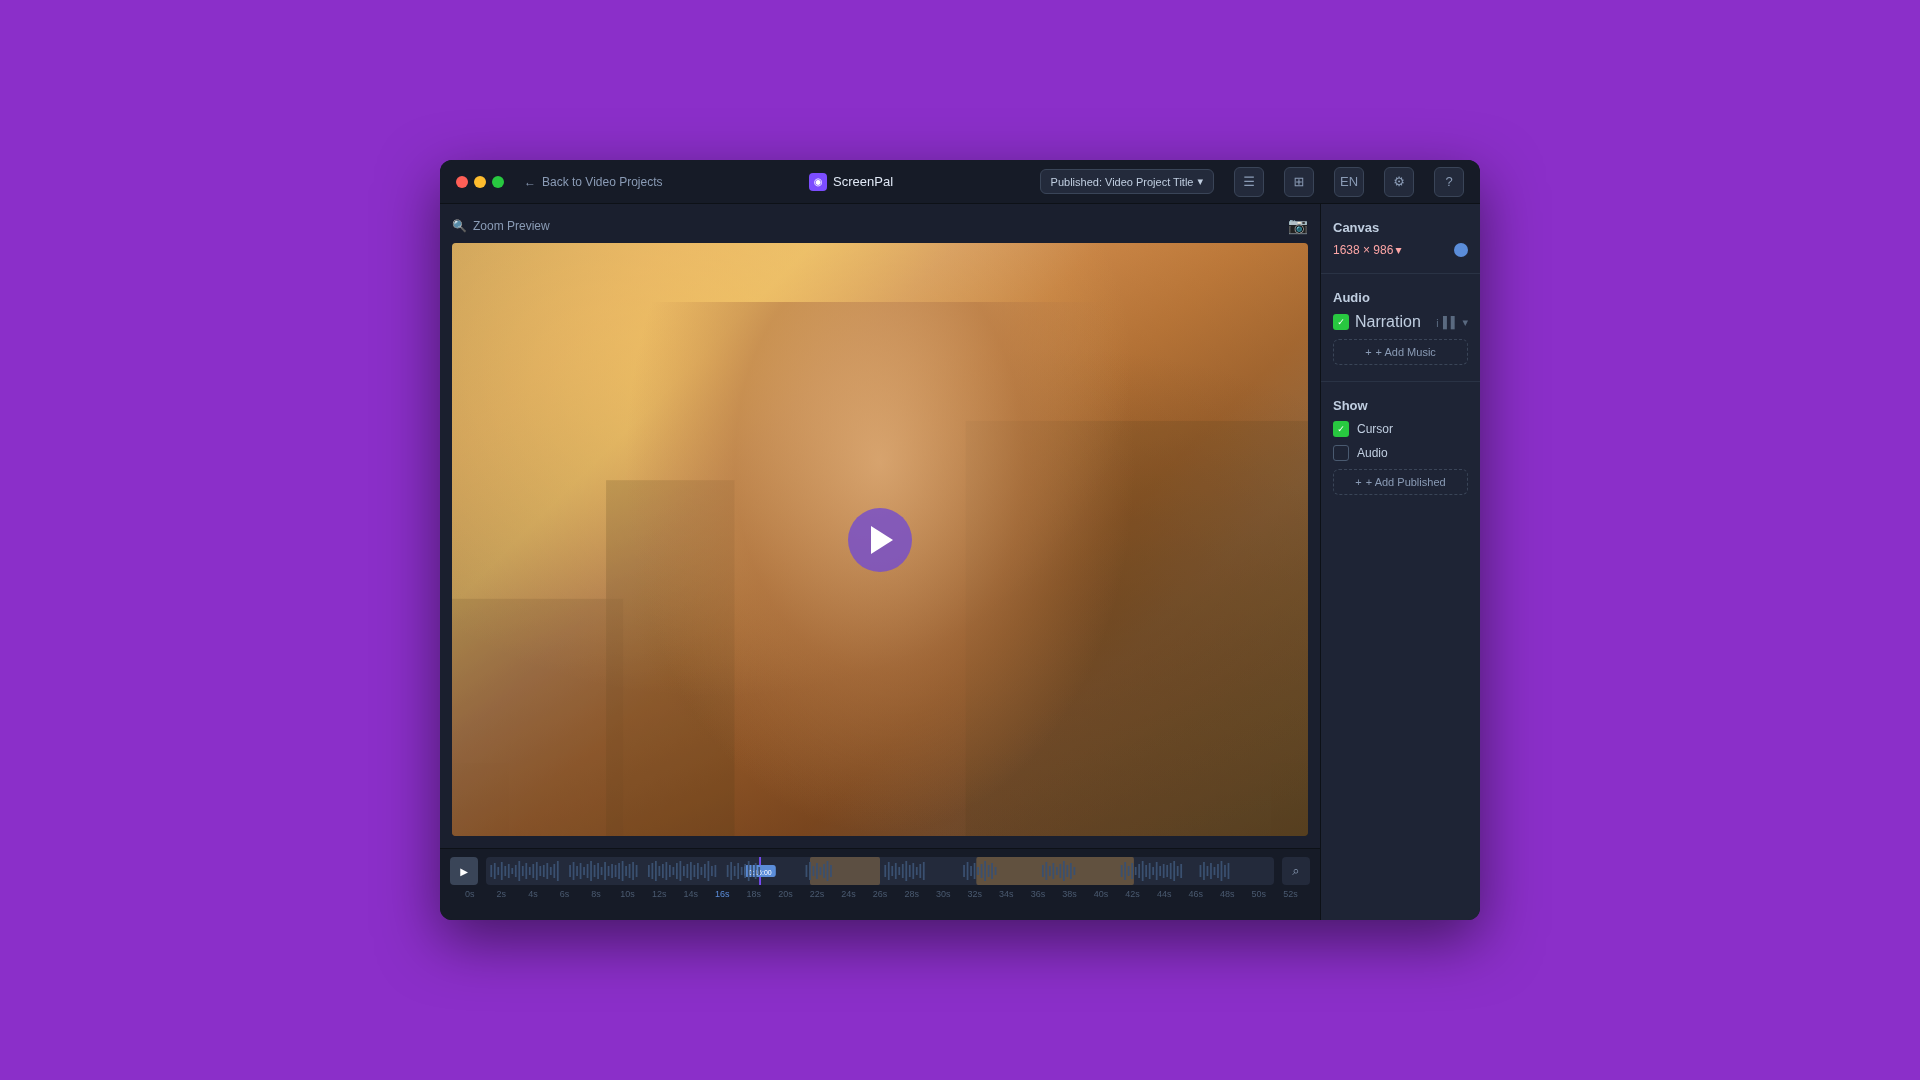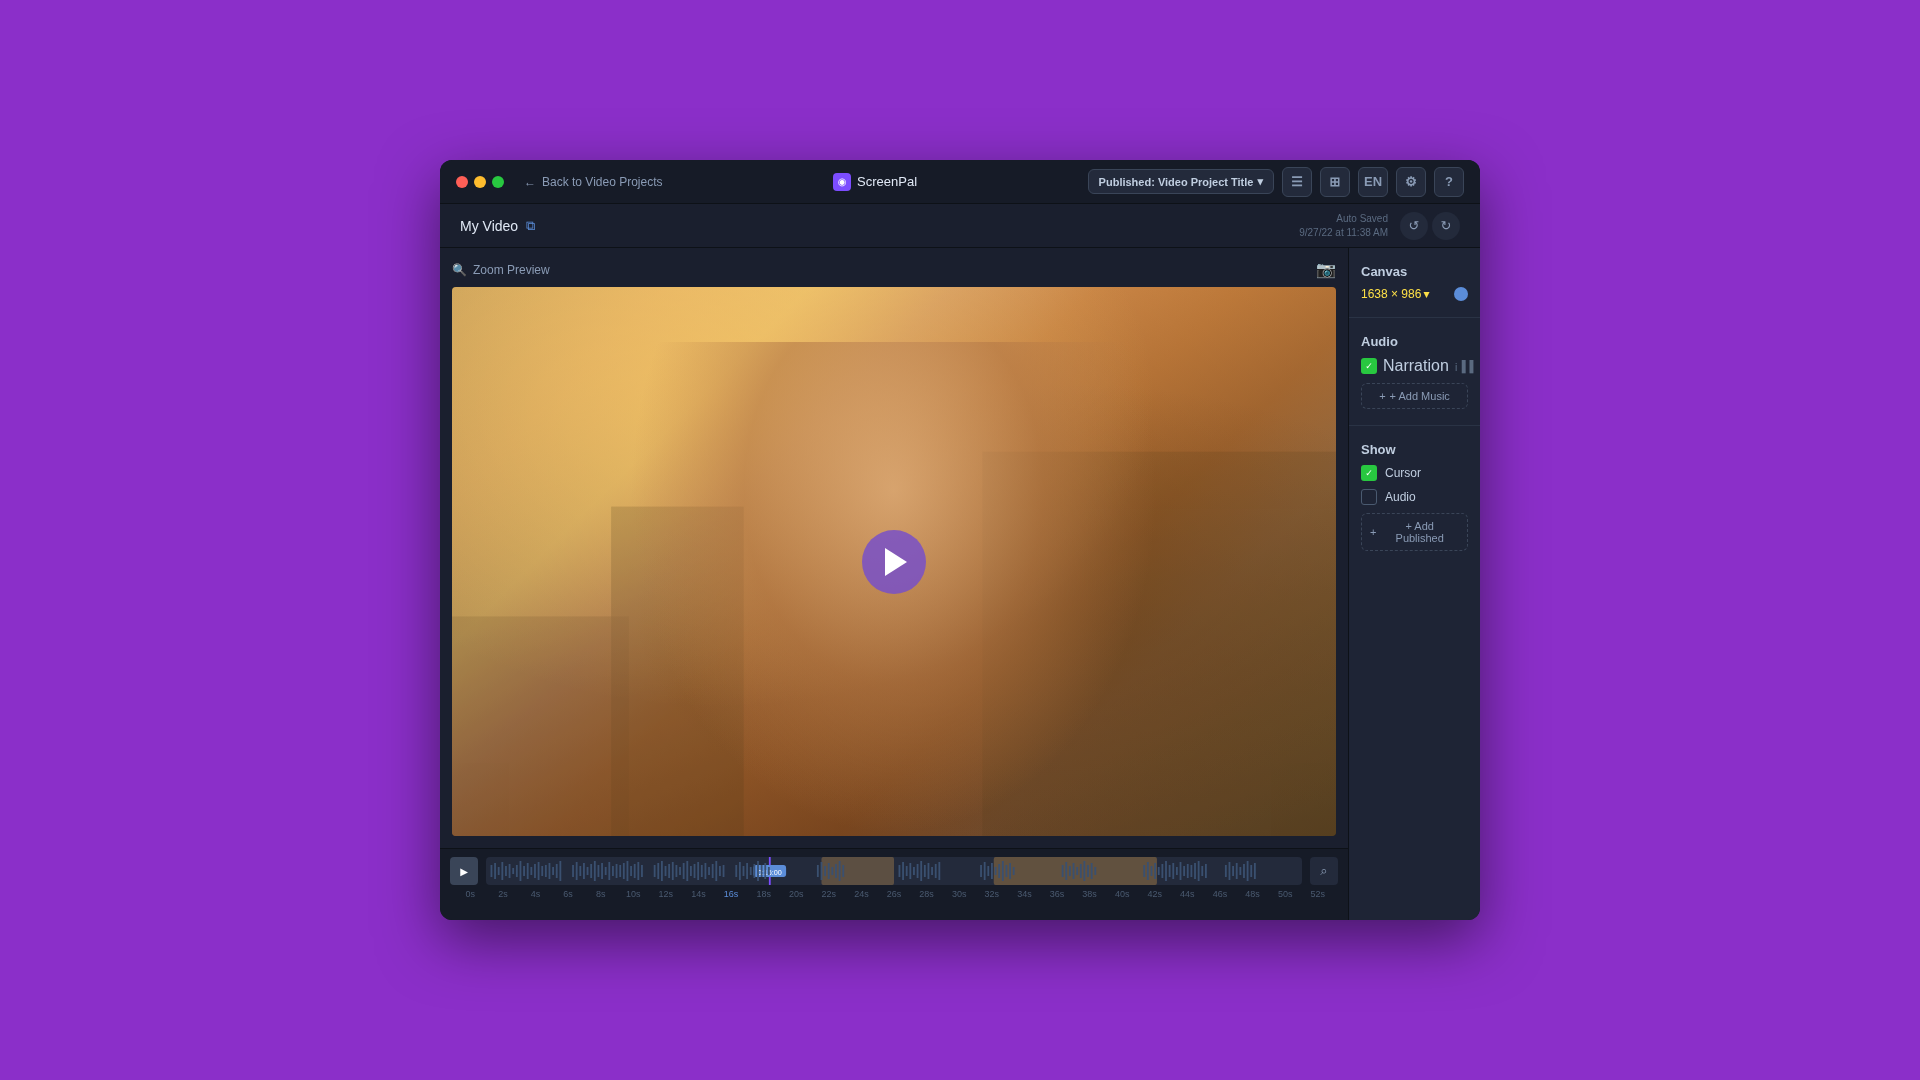--- a/index.html
+++ b/index.html
@@ -73,22 +73,21 @@
       border-radius: 4px;
       display: flex;
       align-items: center;
       justify-content: center;
       font-size: 10px;
       color: white;
     }
     .title-right {
       display: flex;
       align-items: center;
-      gap: 8px;
-      font-weight: bold;
+      gap: 20px;
     }
     .publish-btn {
       background: #232a3b;
       border: 1px solid #3a4558;
       border-radius: 6px;
       color: #c0cee0;
       font-size: 11px;
       padding: 5px 10px;
       cursor: pointer;
       display: flex;
@@ -307,21 +306,21 @@
       border-radius: 4px;
       display: flex;
       align-items: center;
       justify-content: center;
       color: #8a9bb5;
       font-size: 13px;
       cursor: pointer;
     }
     
     .right-panel {
-      width: 132px;
+      width: 160px;
       background: #1e2435;
       border-left: 1px solid #0d1117;
       padding: 16px 12px;
       display: flex;
       flex-direction: column;
       gap: 16px;
       overflow-y: auto;
       flex-shrink: 0;
     }
     .panel-section-title {
@@ -329,21 +328,21 @@
       font-size: 13px;
       font-weight: 600;
       margin-bottom: 8px;
     }
     .canvas-size {
       display: flex;
       align-items: center;
       gap: 6px;
     }
     .size-text {
-      color: #fde047;
+      color: #fca5a5;
       font-size: 12px;
       display: flex;
       align-items: center;
       gap: 2px;
     }
     .size-dot {
       width: 14px;
       height: 14px;
       background: #5b8dd9;
       border-radius: 50%;
@@ -482,34 +481,20 @@
       </div>
       <div class="icon-btn">
         <span>⚙</span>
       </div>
       <div class="icon-btn">
         <span>?</span>
       </div>
     </div>
   </div>
 
-  <div class="sub-header">
-    <div class="video-title">
-      <span>My Video</span>
-      <span class="external-icon">⧉</span>
-    </div>
-    <div class="auto-saved">
-      <div>Auto Saved</div>
-      <div>9/27/22 at 11:38 AM</div>
-    </div>
-    <div class="undo-redo">
-      <div class="undo-btn">↺</div>
-      <div class="undo-btn">↻</div>
-    </div>
-  </div>
 
   <div class="main-content">
 
     <div style="flex:1; display:flex; flex-direction:column; overflow:hidden;">
       <div class="preview-area">
         <div class="preview-toolbar">
           <div class="zoom-preview">
             <span>🔍</span>
             <span>Zoom Preview</span>
           </div>

